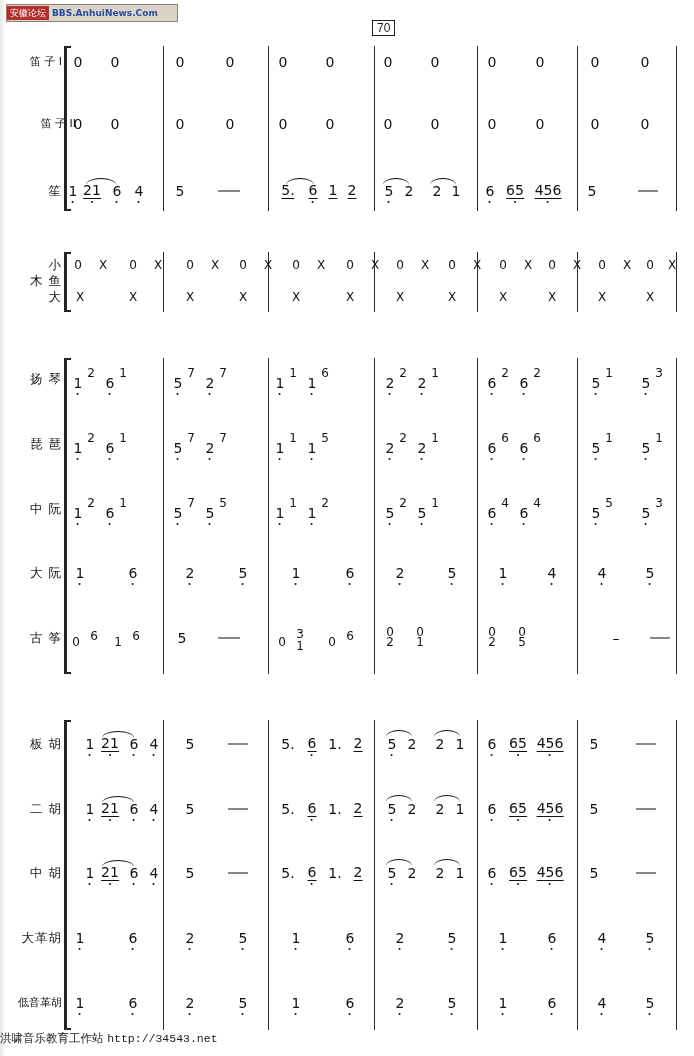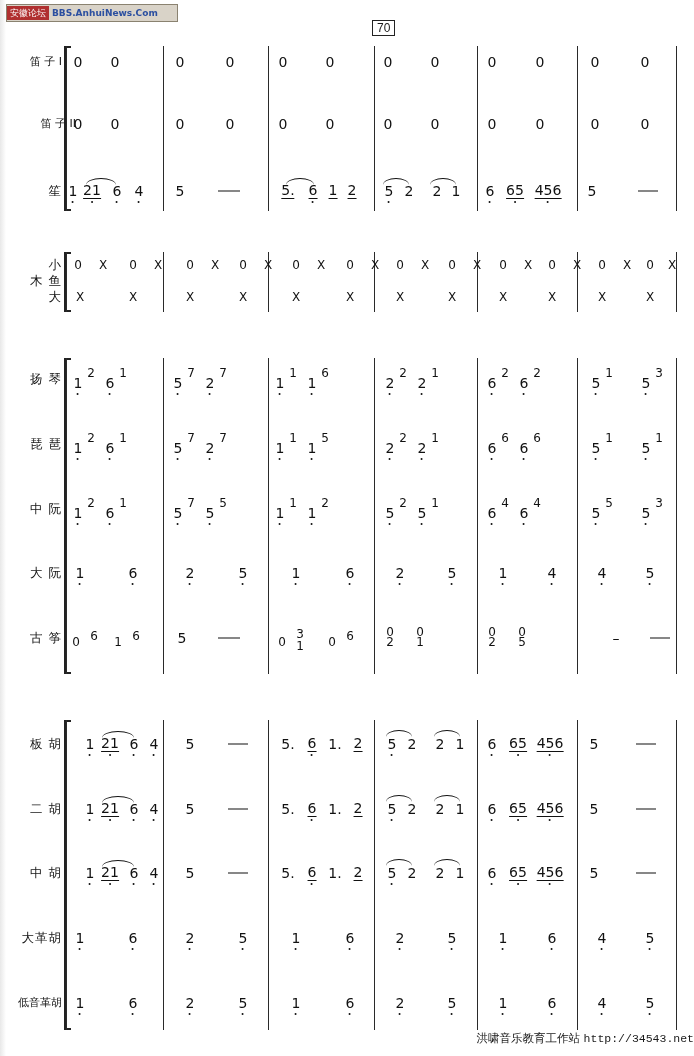--- a/index.html
+++ b/index.html
@@ -64,21 +64,21 @@
   
   .u1{border-bottom:1px solid #111;padding-bottom:1px;}
   
   .dash{position:absolute;height:1px;background:#111;transform:translateY(-50%);}
   .tie{
     position:absolute;border-top:1px solid #111;border-radius:50%/100% 100% 0 0;
     height:6px;border-left:none;border-right:none;border-bottom:none;
   }
   
   #footer{
-    position:absolute;left:0;right:0;bottom:10px;text-align:right;
+    position:absolute;left:0;right:0;bottom:10px;text-align:left;
     font-size:11.5px;color:#1a1a1a;font-family:"DejaVu Sans", sans-serif;
   }
   #footer .url{font-family:"Liberation Mono", monospace;}
   
   #edge{position:absolute;left:0;top:0;width:6px;height:1056px;background:linear-gradient(90deg,#e8e8e8,#ffffff);}
 </style>
 </head>
 <body>
 
 <div id="edge"></div>

